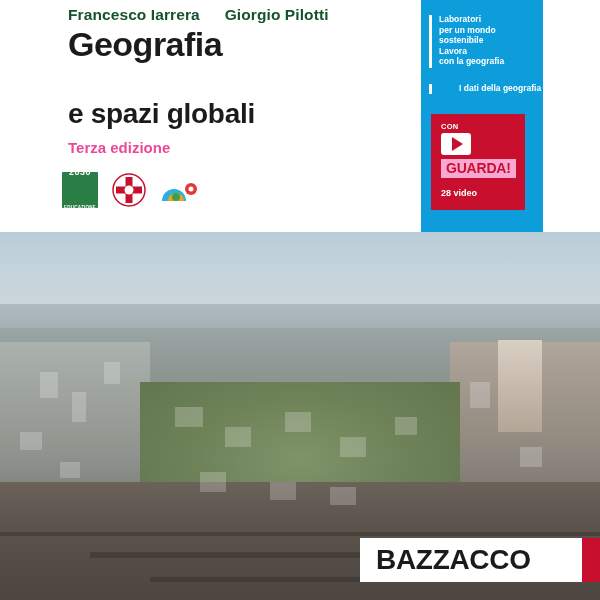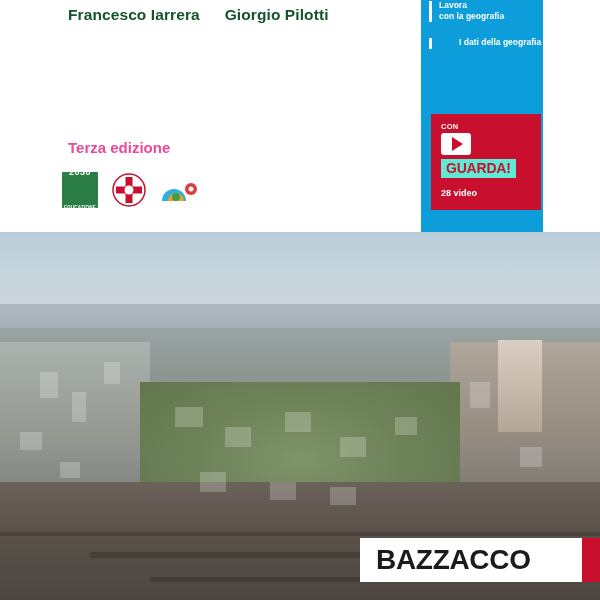--- a/index.html
+++ b/index.html
@@ -141,21 +141,21 @@
     background: #ffffff;
   }
   .chip1 { margin-top: 14px; }
   .chip2 { }
   .chip3 { margin-top: 16px; padding-left: 30px; }
 
   .guarda-box {
     position: absolute;
     left: 10px;
     top: 114px;
-    width: 110px;
+    width: 94px;
     height: 96px;
     background: #c8102e;
   }
   .guarda-con {
     position: absolute;
     left: 10px;
     top: 8px;
     color: #ffffff;
     font-size: 7.5px;
     font-weight: bold;
@@ -177,21 +177,21 @@
     width: 0; height: 0;
     border-left: 11px solid #c8102e;
     border-top: 7px solid transparent;
     border-bottom: 7px solid transparent;
     margin-left: 3px;
   }
   .guarda-label {
     position: absolute;
     left: 10px;
     top: 45px;
-    background: #5eead4;
+    background: #f9a8d4;
     color: #c8102e;
     font-size: 14px;
     font-weight: bold;
     padding: 1px 5px 2px 5px;
     letter-spacing: -0.2px;
   }
   .guarda-videos {
     position: absolute;
     left: 10px;
     top: 74px;
@@ -297,20 +297,22 @@
 <div class="cover">
 
   <div class="top-area">
 
     <div class="authors">
       <span>Francesco Iarrera</span>
       <span class="sep"></span>
       <span>Giorgio Pilotti</span>
     </div>
 
+    <div class="title-main">Geografia</div>
+    <div class="title-sub2">e spazi globali</div>
     <div class="edition">Terza edizione</div>
 
     <div class="badges">
       <div class="badge-2030">
         <span class="l1">AGENDA</span>
         <span class="l2">2030</span>
         <span class="l3">EDUCAZIONE</span>
         <span class="l4">CIVICA</span>
       </div>
 
@@ -328,20 +330,25 @@
           <path d="M2 26 A12 12 0 0 1 26 26 Z" fill="#2bb0e0"></path>
           <path d="M8 26 A8 8 0 0 1 24 26 Z" fill="#f2a01e"></path>
           <circle cx="16" cy="22" r="4" fill="#3aa14a"></circle>
           <circle cx="31" cy="14" r="6" fill="#e03a3a"></circle>
           <circle cx="31" cy="14" r="2.5" fill="#ffffff"></circle>
         </svg>
       </div>
     </div>
 
     <div class="blue-panel">
+      <div class="blue-chip chip1">
+        <div>Laboratori</div>
+        <div>per un mondo</div>
+        <div>sostenibile</div>
+      </div>
       <div class="blue-chip chip2">
         <div>Lavora</div>
         <div>con la geografia</div>
       </div>
       <div class="blue-chip chip3">
         <div>I dati della geografia</div>
       </div>
 
       <div class="guarda-box">
         <div class="guarda-con">CON</div>

